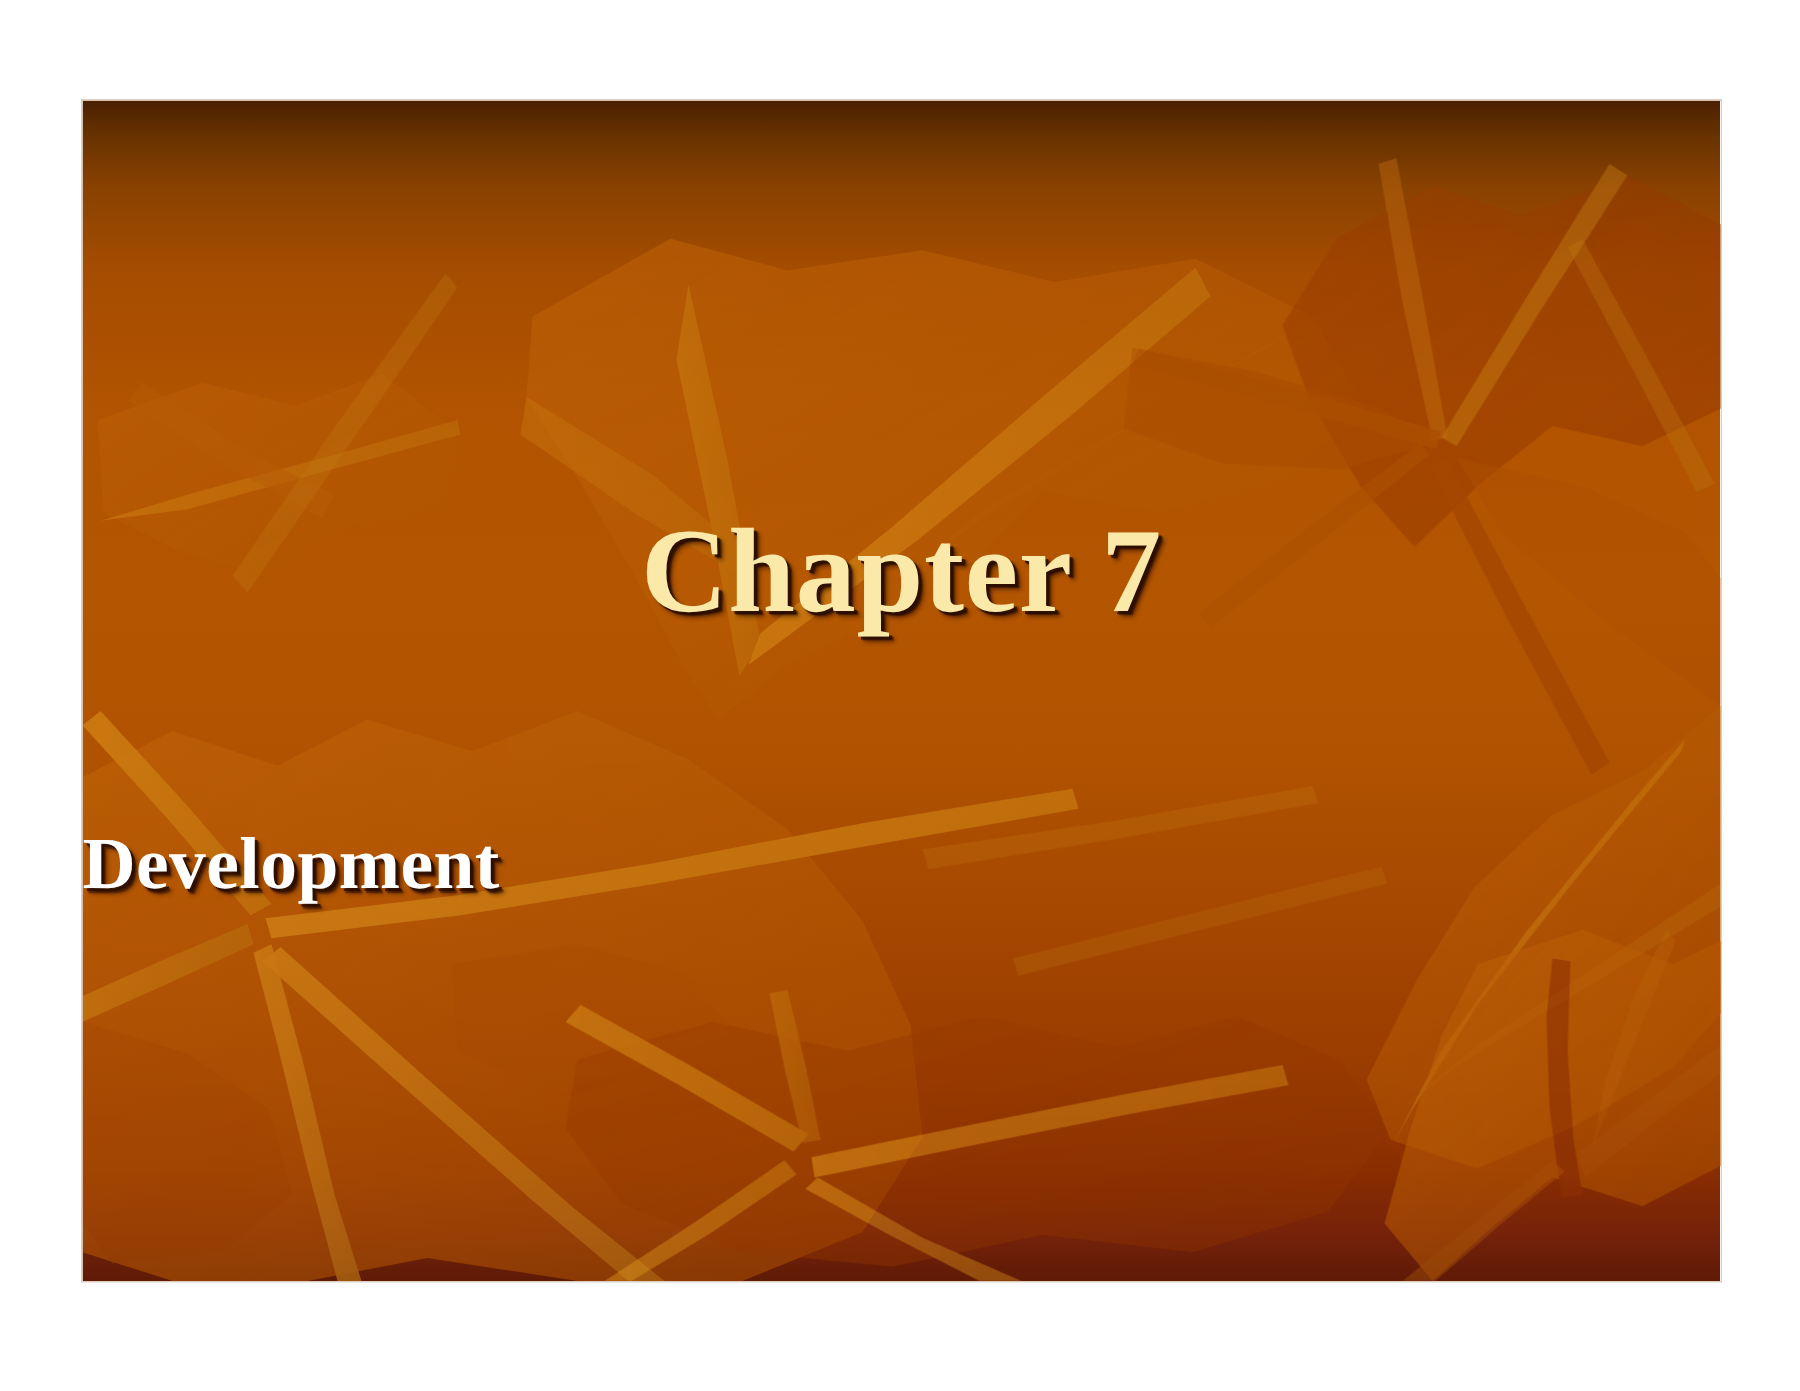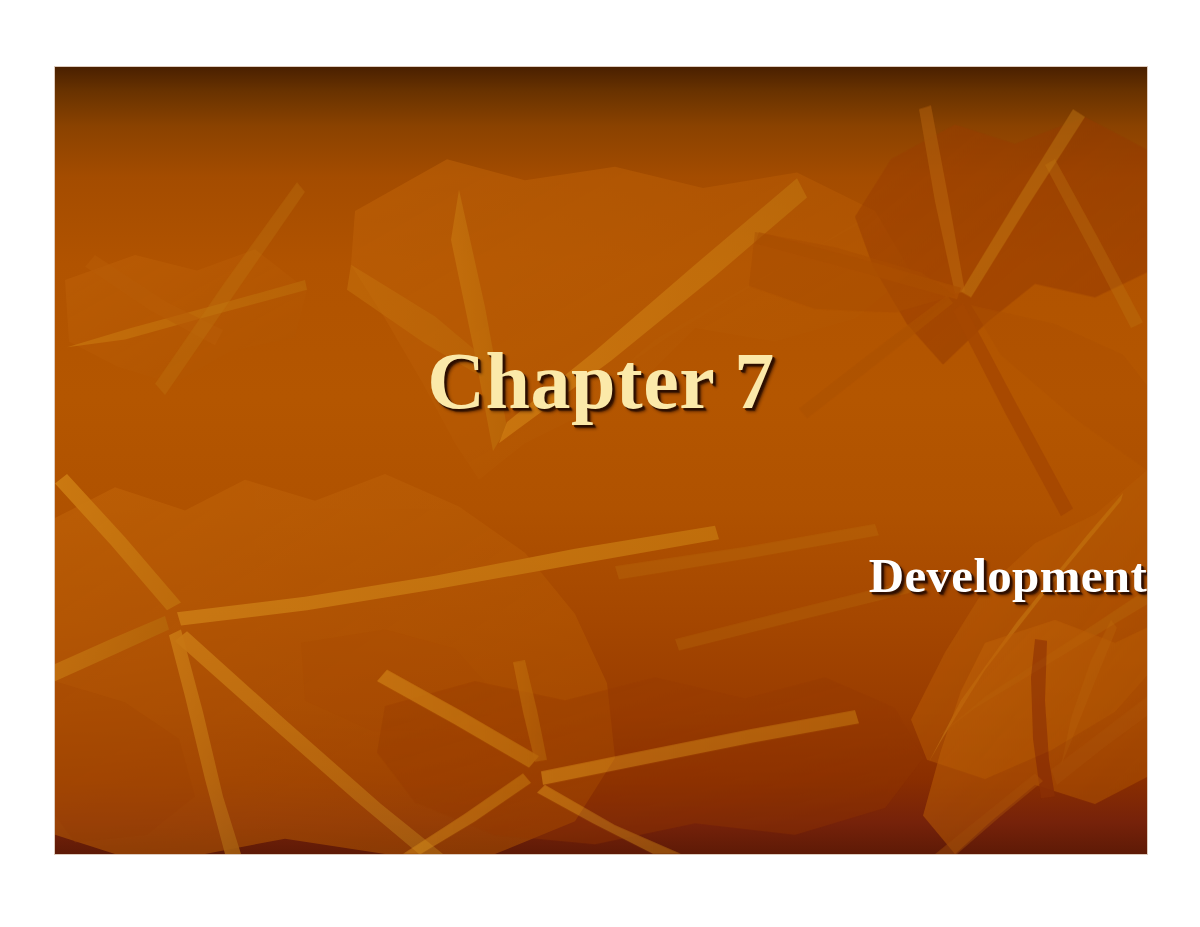--- a/index.html
+++ b/index.html
@@ -66,21 +66,21 @@
        3px 3px 1px rgba(40,12,0,0.65),
        4px 4px 3px rgba(30,8,0,0.45);
     white-space: nowrap;
   }
 
   #slide-subtitle {
     position: absolute;
     left: 0;
     top: 482px;
     width: 100%;
-    text-align: right;
+    text-align: left;
     font-family: "Liberation Serif", "DejaVu Serif", serif;
     font-weight: bold;
     font-size: 49px;
     line-height: 1.1;
     letter-spacing: 0.3px;
     color: #ffffff;
     text-shadow:
        2px 2px 0 rgba(40,12,0,0.82),
        3px 3px 1px rgba(40,12,0,0.62),
        4px 4px 3px rgba(30,8,0,0.42);

